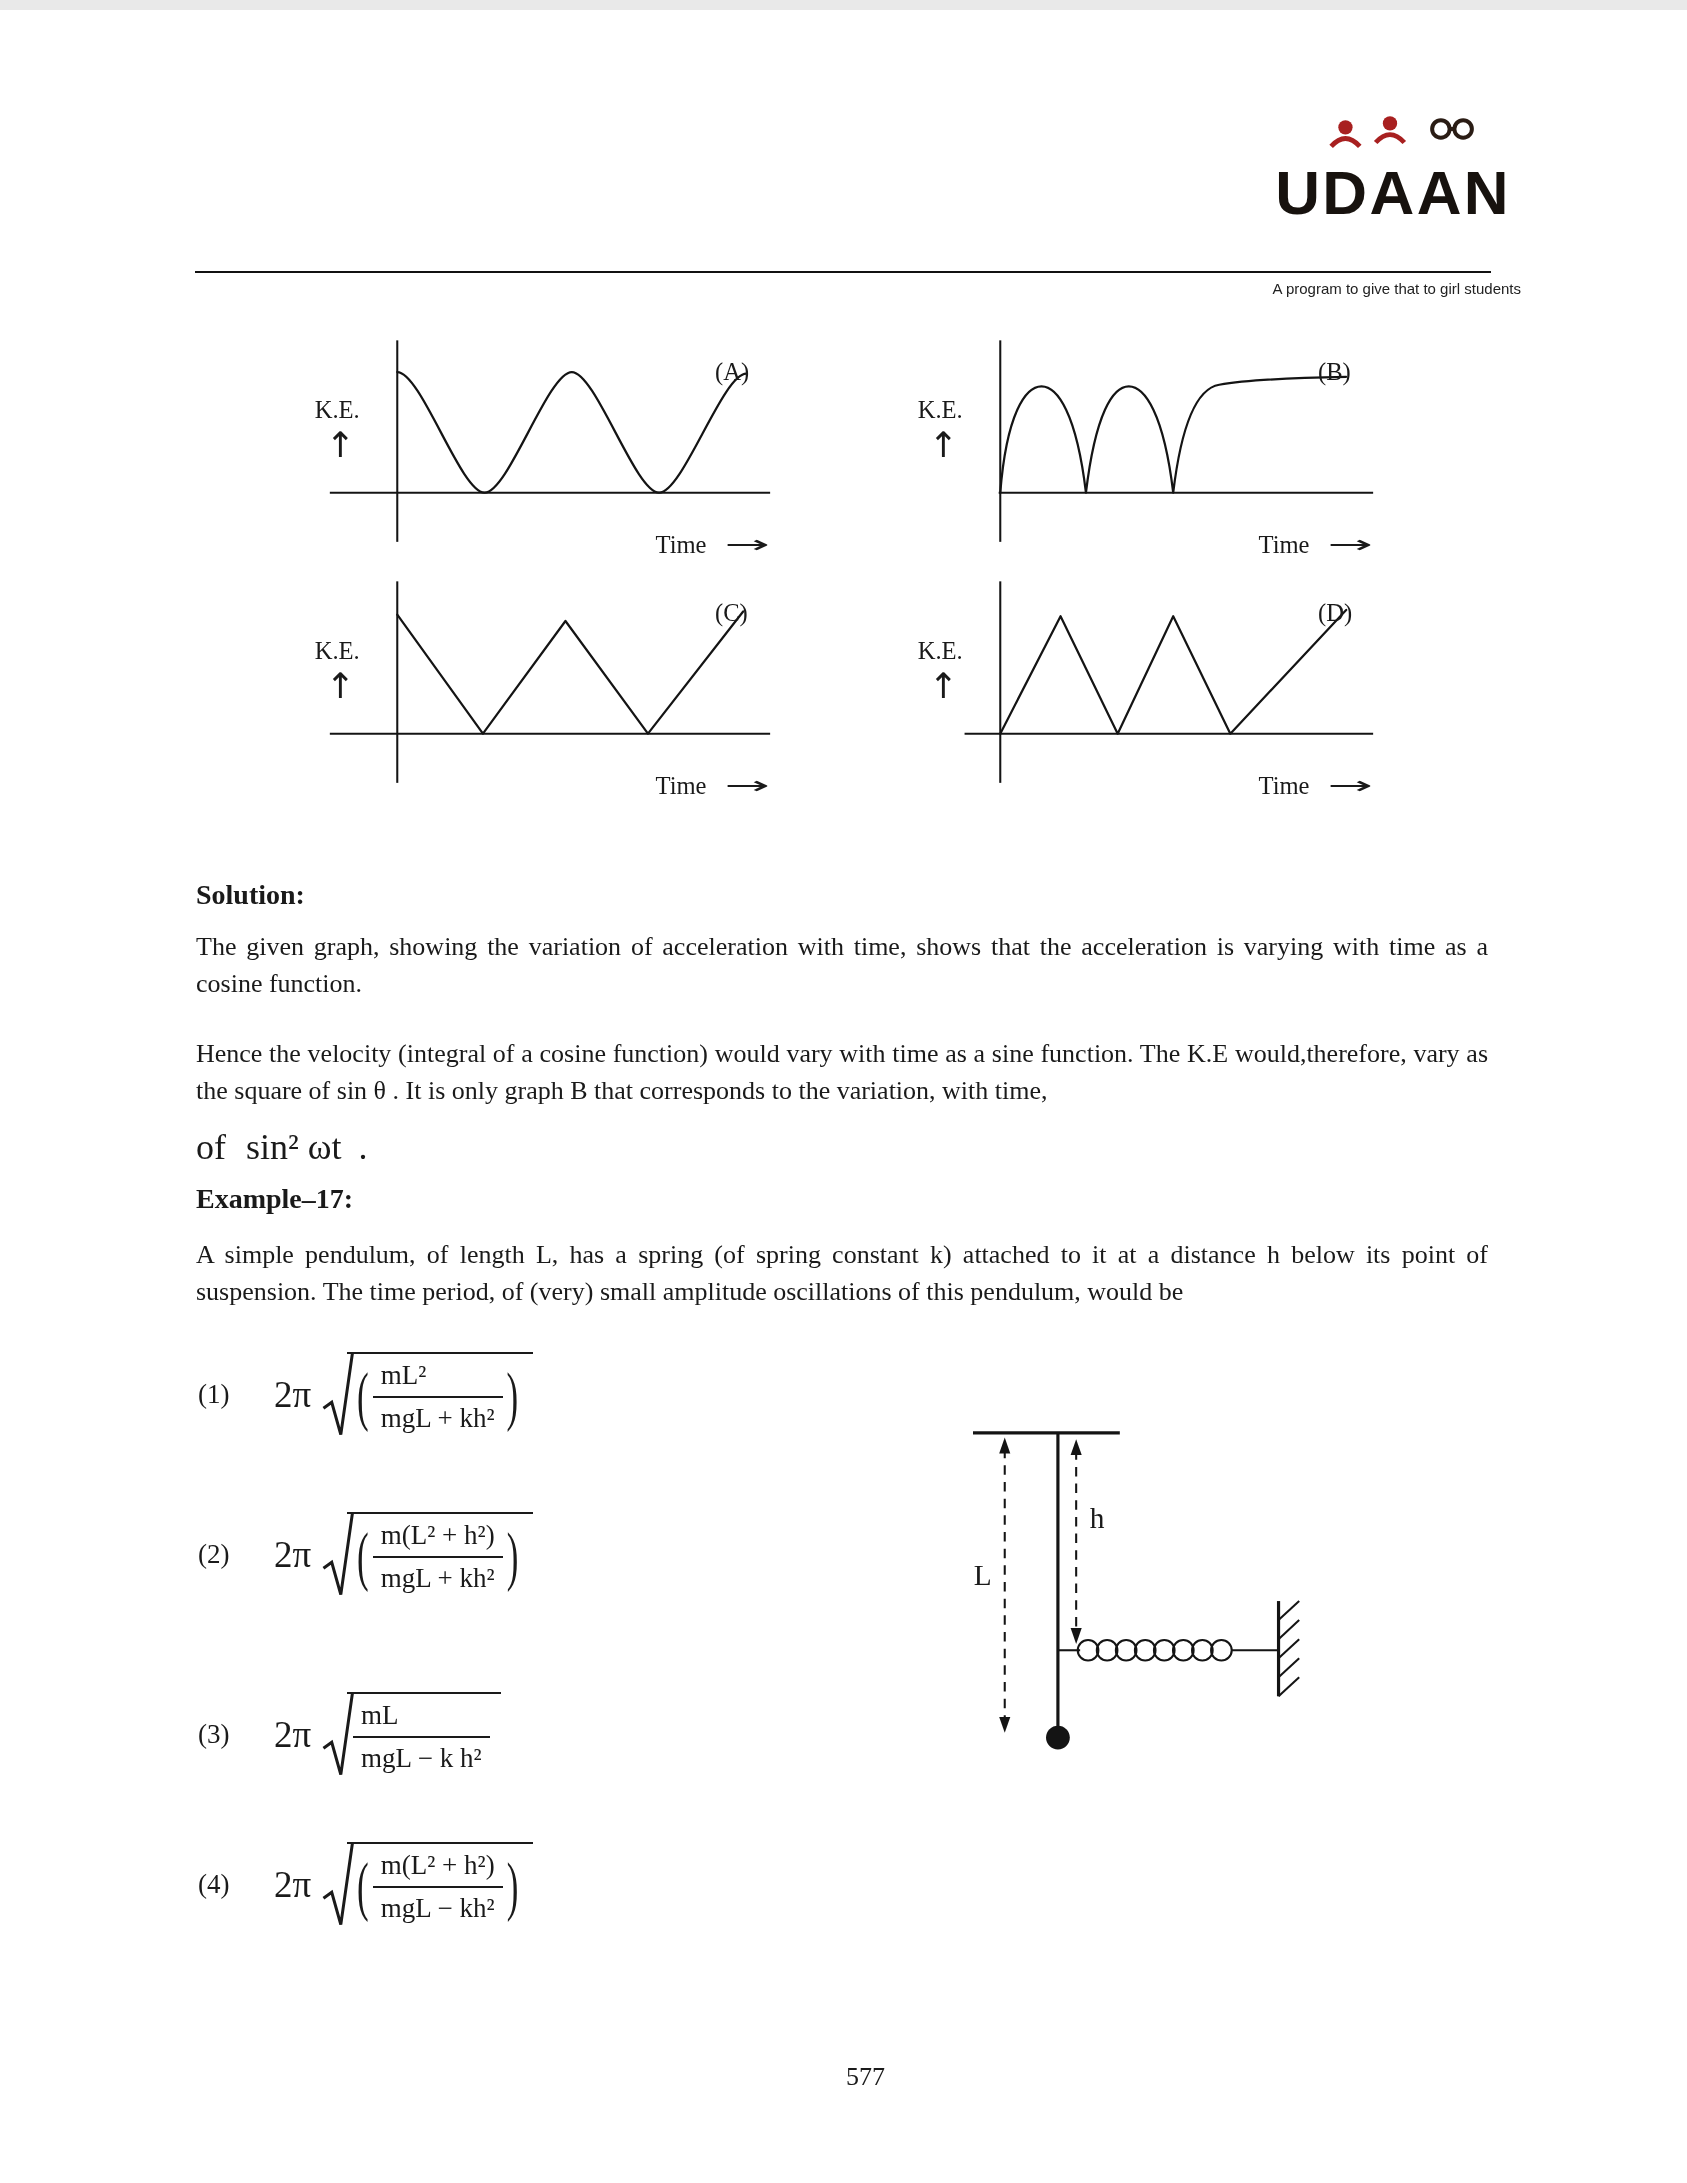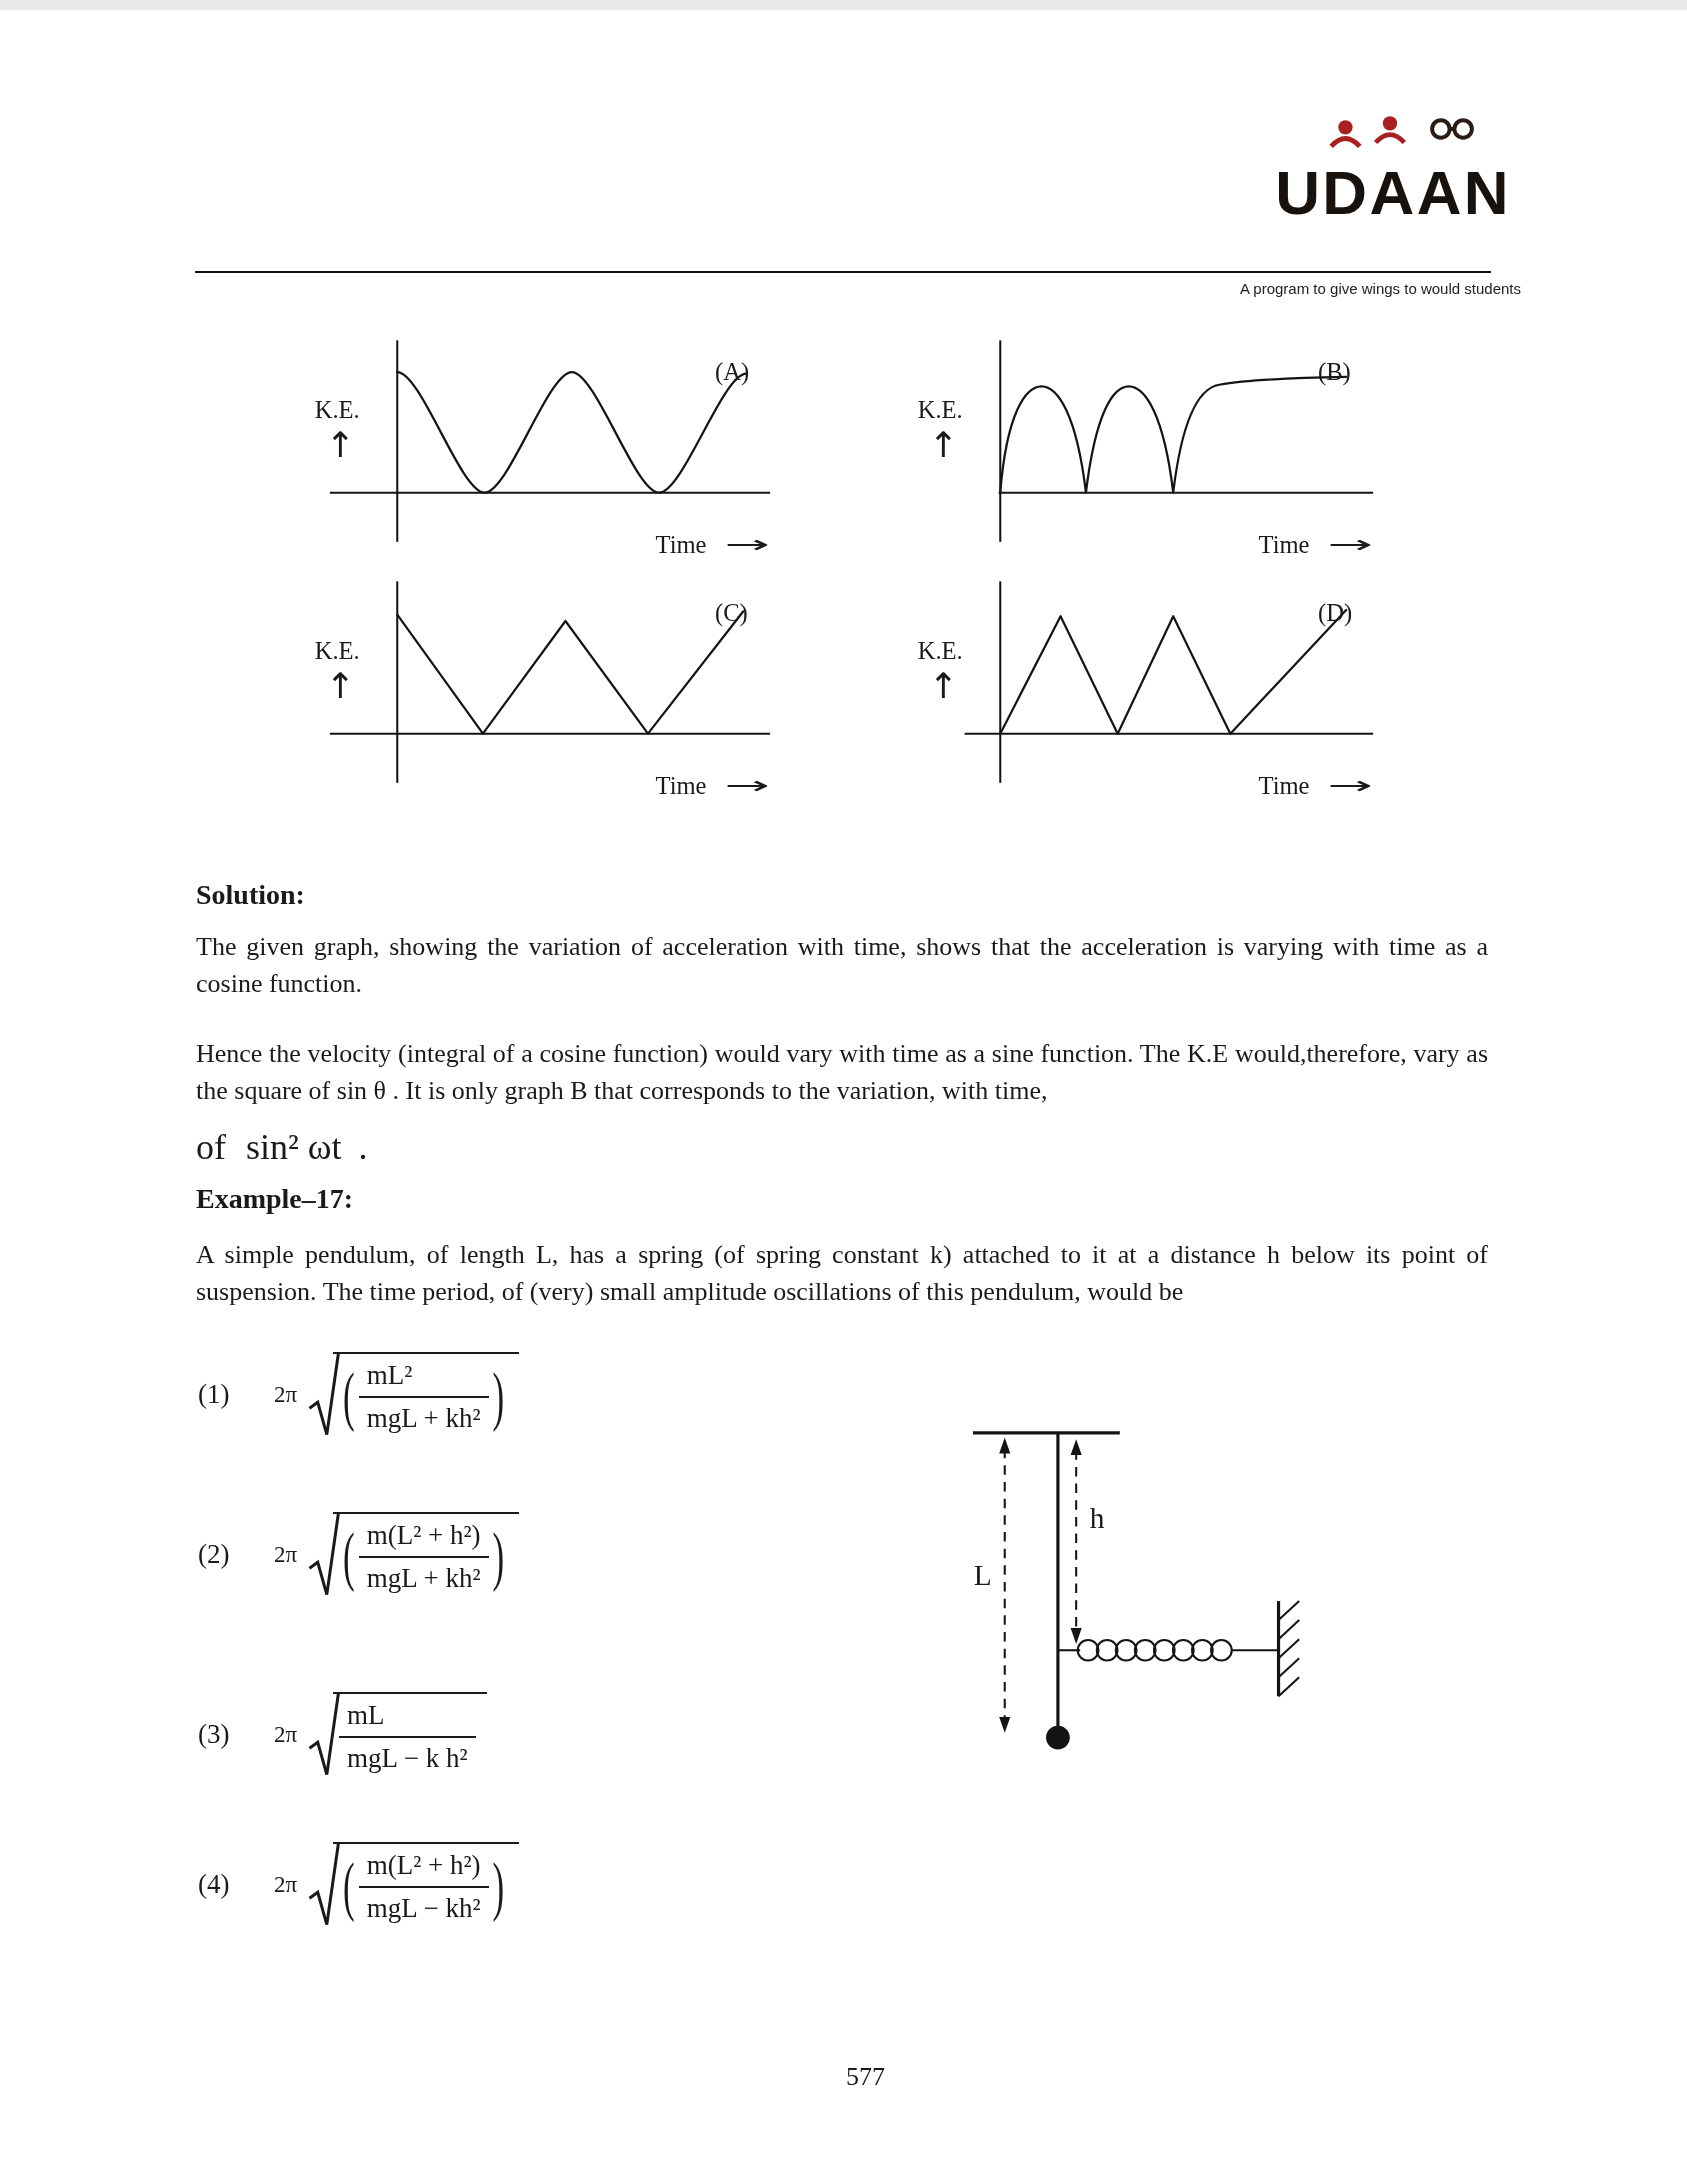--- a/index.html
+++ b/index.html
@@ -31,21 +31,21 @@
   
   .h-bold{position:absolute;left:196px;font-size:28px;font-weight:700;}
   .para{position:absolute;left:196px;width:1292px;font-size:26px;line-height:1.42;text-align:justify;}
   .tail{position:absolute;left:196px;font-size:36px;}
   .tail .im{margin-left:11px;}
   .tail .dot{margin-left:8px;}
 
   
   .option{position:absolute;left:198px;display:flex;align-items:center;font-size:27px;}
   .optnum{width:76px;}
-  .coef{margin-right:9.5px;font-size:23px;}
+  .coef{margin-right:9.5px;font-size:37px;}
   .sqrt{position:relative;display:inline-block;padding-left:26px;}
   .radsvg{position:absolute;left:0;top:0;height:100%;width:33px;}
   .sqrt .sbody{border-top:2.4px solid #1a1a1a;display:flex;align-items:center;
                padding:6.4px 11px 3.2px 6.4px;}
   .bigp{display:inline-block;transform:scaleY(1.9);font-size:35px;margin:0 4px;}
   .frac{display:inline-flex;flex-direction:column;}
   .frac .num{padding:0 8px 4.8px;}
   .frac .den{border-top:2.4px solid #1a1a1a;padding:4.8px 8px 0;}
 
   
@@ -72,21 +72,21 @@
       <path d="M70 37 Q88 17 106 37"></path>
     </g>
     <g stroke="#2a1c14" stroke-width="5" fill="none">
       <circle cx="152" cy="20" r="11"></circle>
       <circle cx="180" cy="20" r="11"></circle>
       <line x1="163" y1="20" x2="169" y2="20"></line>
     </g>
   </svg>
   <div class="brand">UDAAN</div>
   <div class="top-rule"></div>
-  <div class="tagline">A program to give wings to would students</div>
+  <div class="tagline">A program to give that to girl students</div>
 
   <figure class="graph" style="left:302px;top:324px;">
     <svg viewBox="0 0 620 300" width="492" height="238">
       <line class="axis" x1="120" y1="8" x2="120" y2="262"></line>
       <line class="axis" x1="35" y1="200" x2="590" y2="200"></line>
       <path class="curve" d="M120,48 C150,48 200,200 230,200 S310,48 340,48 S420,200 450,200 S530,50 560,50"></path>
     </svg>
     <div class="ke">
       <span>K.E.</span>
       <span class="uarr">↑</span>

